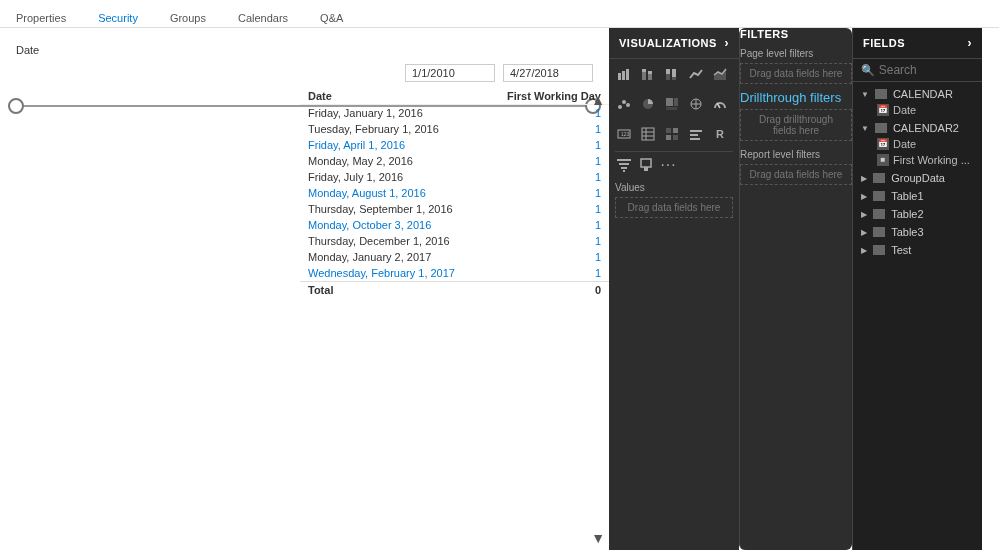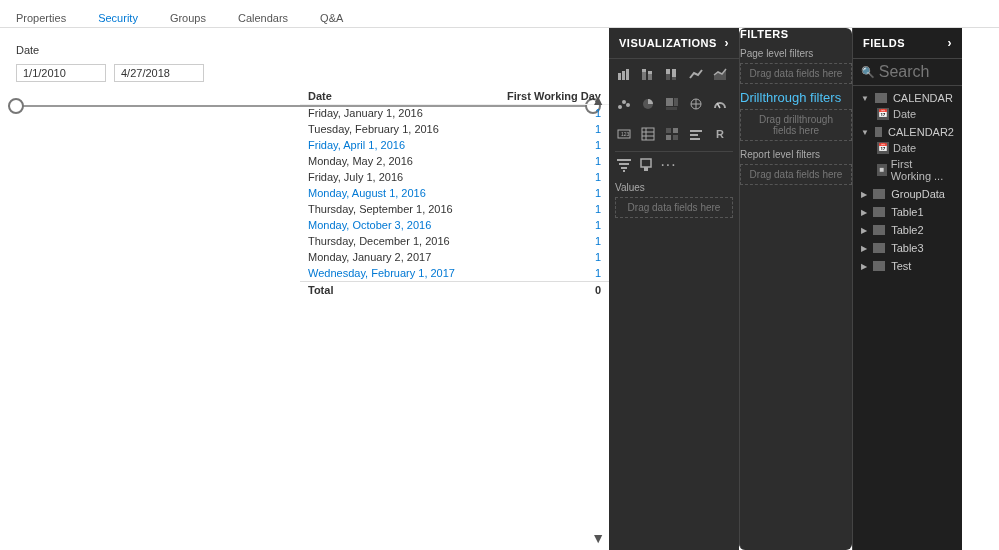--- a/index.html
+++ b/index.html
@@ -46,20 +46,21 @@
     .date-label {
       font-size: 11px;
       color: #333;
       margin-bottom: 8px;
     }
 
     .date-range-inputs {
       display: flex;
       gap: 8px;
       margin-bottom: 12px;
+      justify-content: flex-end;
     }
 
     .date-input {
       border: 1px solid #ccc;
       padding: 2px 6px;
       font-size: 11px;
       width: 90px;
       color: #333;
     }
 
@@ -273,21 +274,21 @@
     .filter-link {
       font-size: 13px;
       color: #4fc3f7;
       cursor: pointer;
       margin-bottom: 4px;
       display: block;
     }
 
     
     .fields-panel {
-      width: 110px;
+      width: 130px;
       background: #1f1f1f;
       color: #ccc;
       display: flex;
       flex-direction: column;
       border-left: 1px solid #444;
     }
 
     .fields-header {
       display: flex;
       align-items: center;
@@ -306,21 +307,21 @@
       align-items: center;
       gap: 4px;
       border-bottom: 1px solid #444;
     }
 
     .fields-search input {
       background: transparent;
       border: none;
       outline: none;
       color: #ccc;
-      font-size: 16px;
+      font-size: 12px;
       width: 100%;
     }
     .fields-search input::placeholder { color: #777; }
 
     .field-tree {
       flex: 1;
       overflow-y: auto;
       padding: 4px 0;
     }
 

